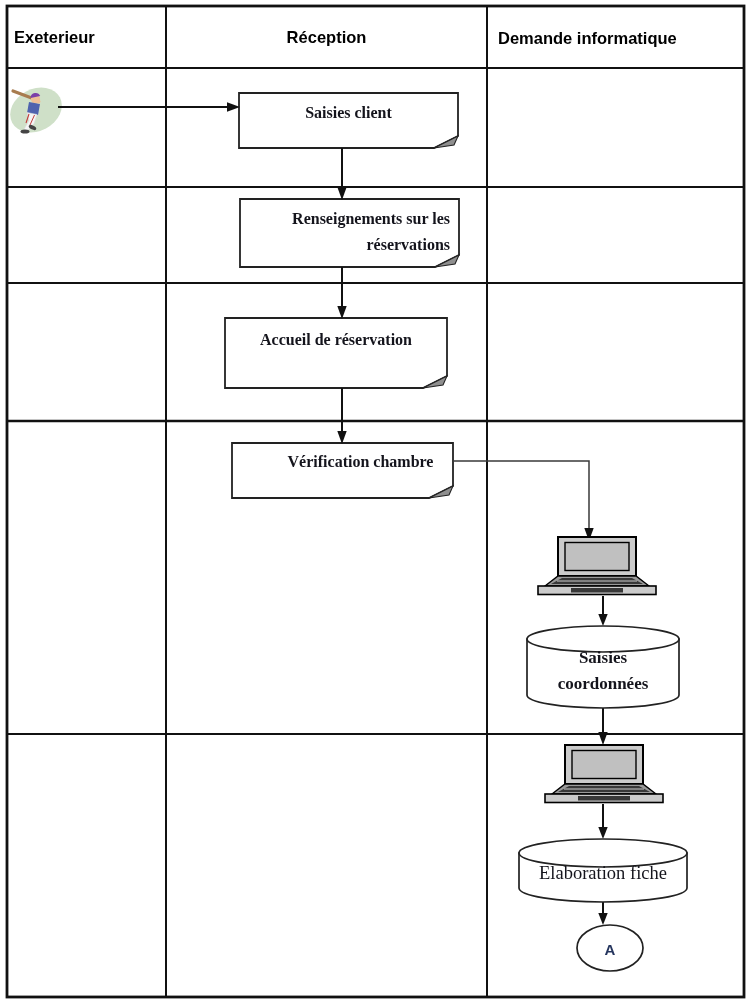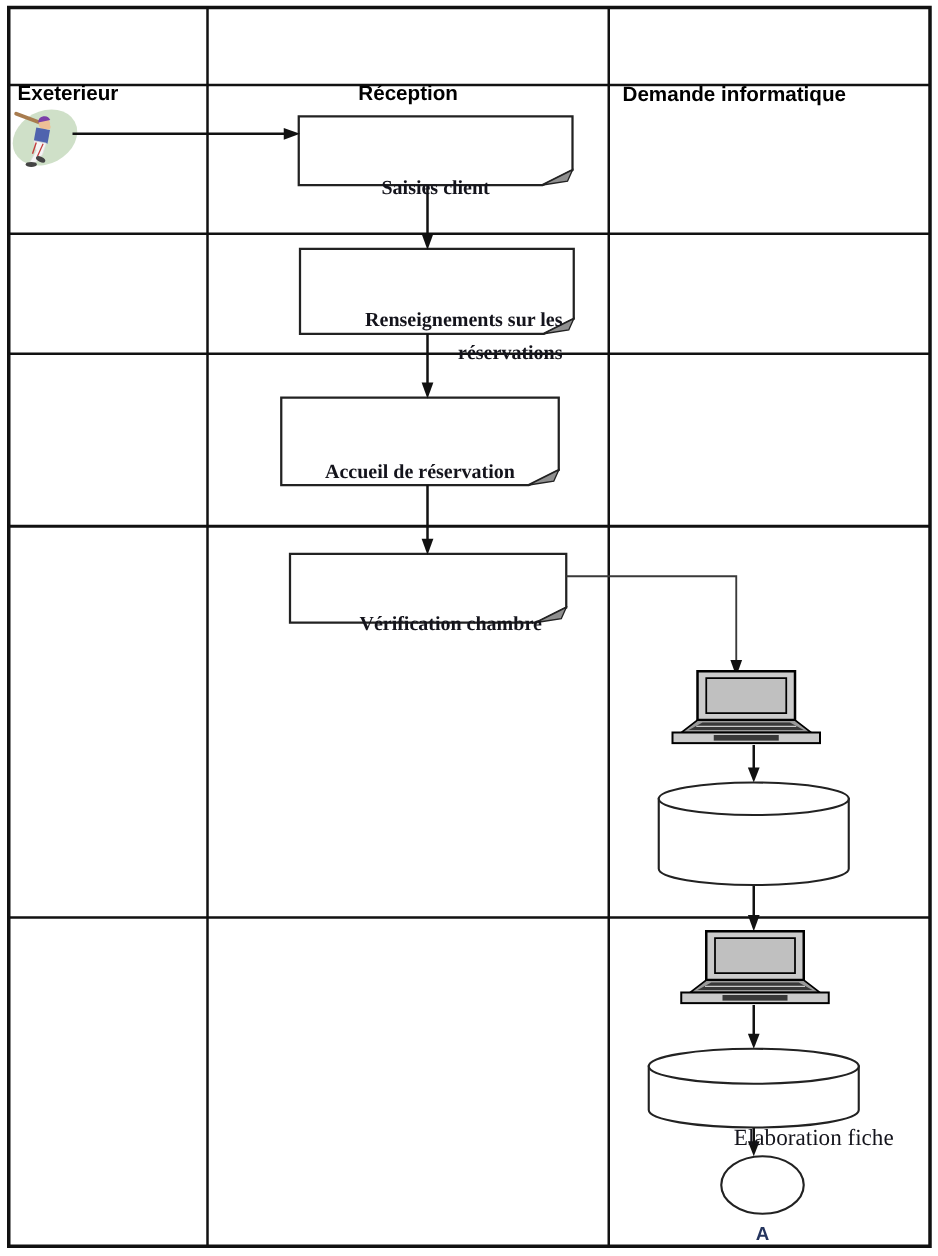--- a/index.html
+++ b/index.html
@@ -2,26 +2,26 @@
 <html><head>
 <meta charset="utf-8">
 <style>
   html,body{margin:0;padding:0;background:#ffffff;}
   .canvas{
     position:relative;width:750px;height:1005px;background:#ffffff;overflow:hidden;
     font-family:"Liberation Sans",sans-serif;
   }
   .canvas svg{position:absolute;left:0;top:0;}
   .lbl{position:absolute;display:flex;align-items:center;justify-content:center;
-       text-align:center;color:#14141c;margin-top:38px;}
+       text-align:center;color:#14141c;}
   .lane-hdr{font-weight:bold;font-size:16.5px;color:#000;justify-content:flex-start;text-align:left;}
   .lane-hdr.centered{justify-content:center;text-align:center;}
   .doc-lbl{font-family:"Liberation Serif",serif;font-weight:bold;font-size:16px;line-height:26px;}
   .cyl-lbl{font-family:"Liberation Serif",serif;font-weight:bold;font-size:17px;line-height:26px;}
-  .cyl-lbl-reg{font-family:"Liberation Serif",serif;font-weight:normal;font-size:18.5px;padding-left:48px;}
+  .cyl-lbl-reg{font-family:"Liberation Serif",serif;font-weight:normal;font-size:18.5px;}
   .conn-lbl{font-weight:bold;font-size:15px;color:#25355e;}
 </style>
 </head>
 <body>
 
 <div class="canvas">
 
   <svg width="750" height="1005" viewBox="0 0 750 1005">
 
     <g stroke="#111" fill="none">
@@ -139,16 +139,17 @@
   </svg>
 
   <div class="lbl lane-hdr" style="left:14px;top:24px;width:145px;height:26px;">Exeterieur</div>
   <div class="lbl lane-hdr centered" style="left:166px;top:24px;width:321px;height:26px;">Réception</div>
   <div class="lbl lane-hdr" style="left:498px;top:25px;width:240px;height:26px;">Demande informatique</div>
 
   <div class="lbl doc-lbl" style="left:239px;top:93px;width:219px;height:40px;">Saisies client</div>
   <div class="lbl doc-lbl" style="left:250px;top:201px;width:200px;height:62px;text-align:right;">Renseignements sur les réservations</div>
   <div class="lbl doc-lbl" style="left:225px;top:322px;width:222px;height:36px;">Accueil de réservation</div>
   <div class="lbl doc-lbl" style="left:232px;top:446px;width:221px;height:32px;padding-left:18px;">Vérification chambre</div>
+  <div class="lbl cyl-lbl" style="left:540px;top:646px;width:126px;height:50px;">Saisies coordonnées</div>
   <div class="lbl cyl-lbl-reg" style="left:519px;top:859px;width:168px;height:28px;">Elaboration fiche</div>
   <div class="lbl conn-lbl" style="left:584px;top:938px;width:52px;height:22px;">A</div>
 
 </div>
 
 </body></html>

